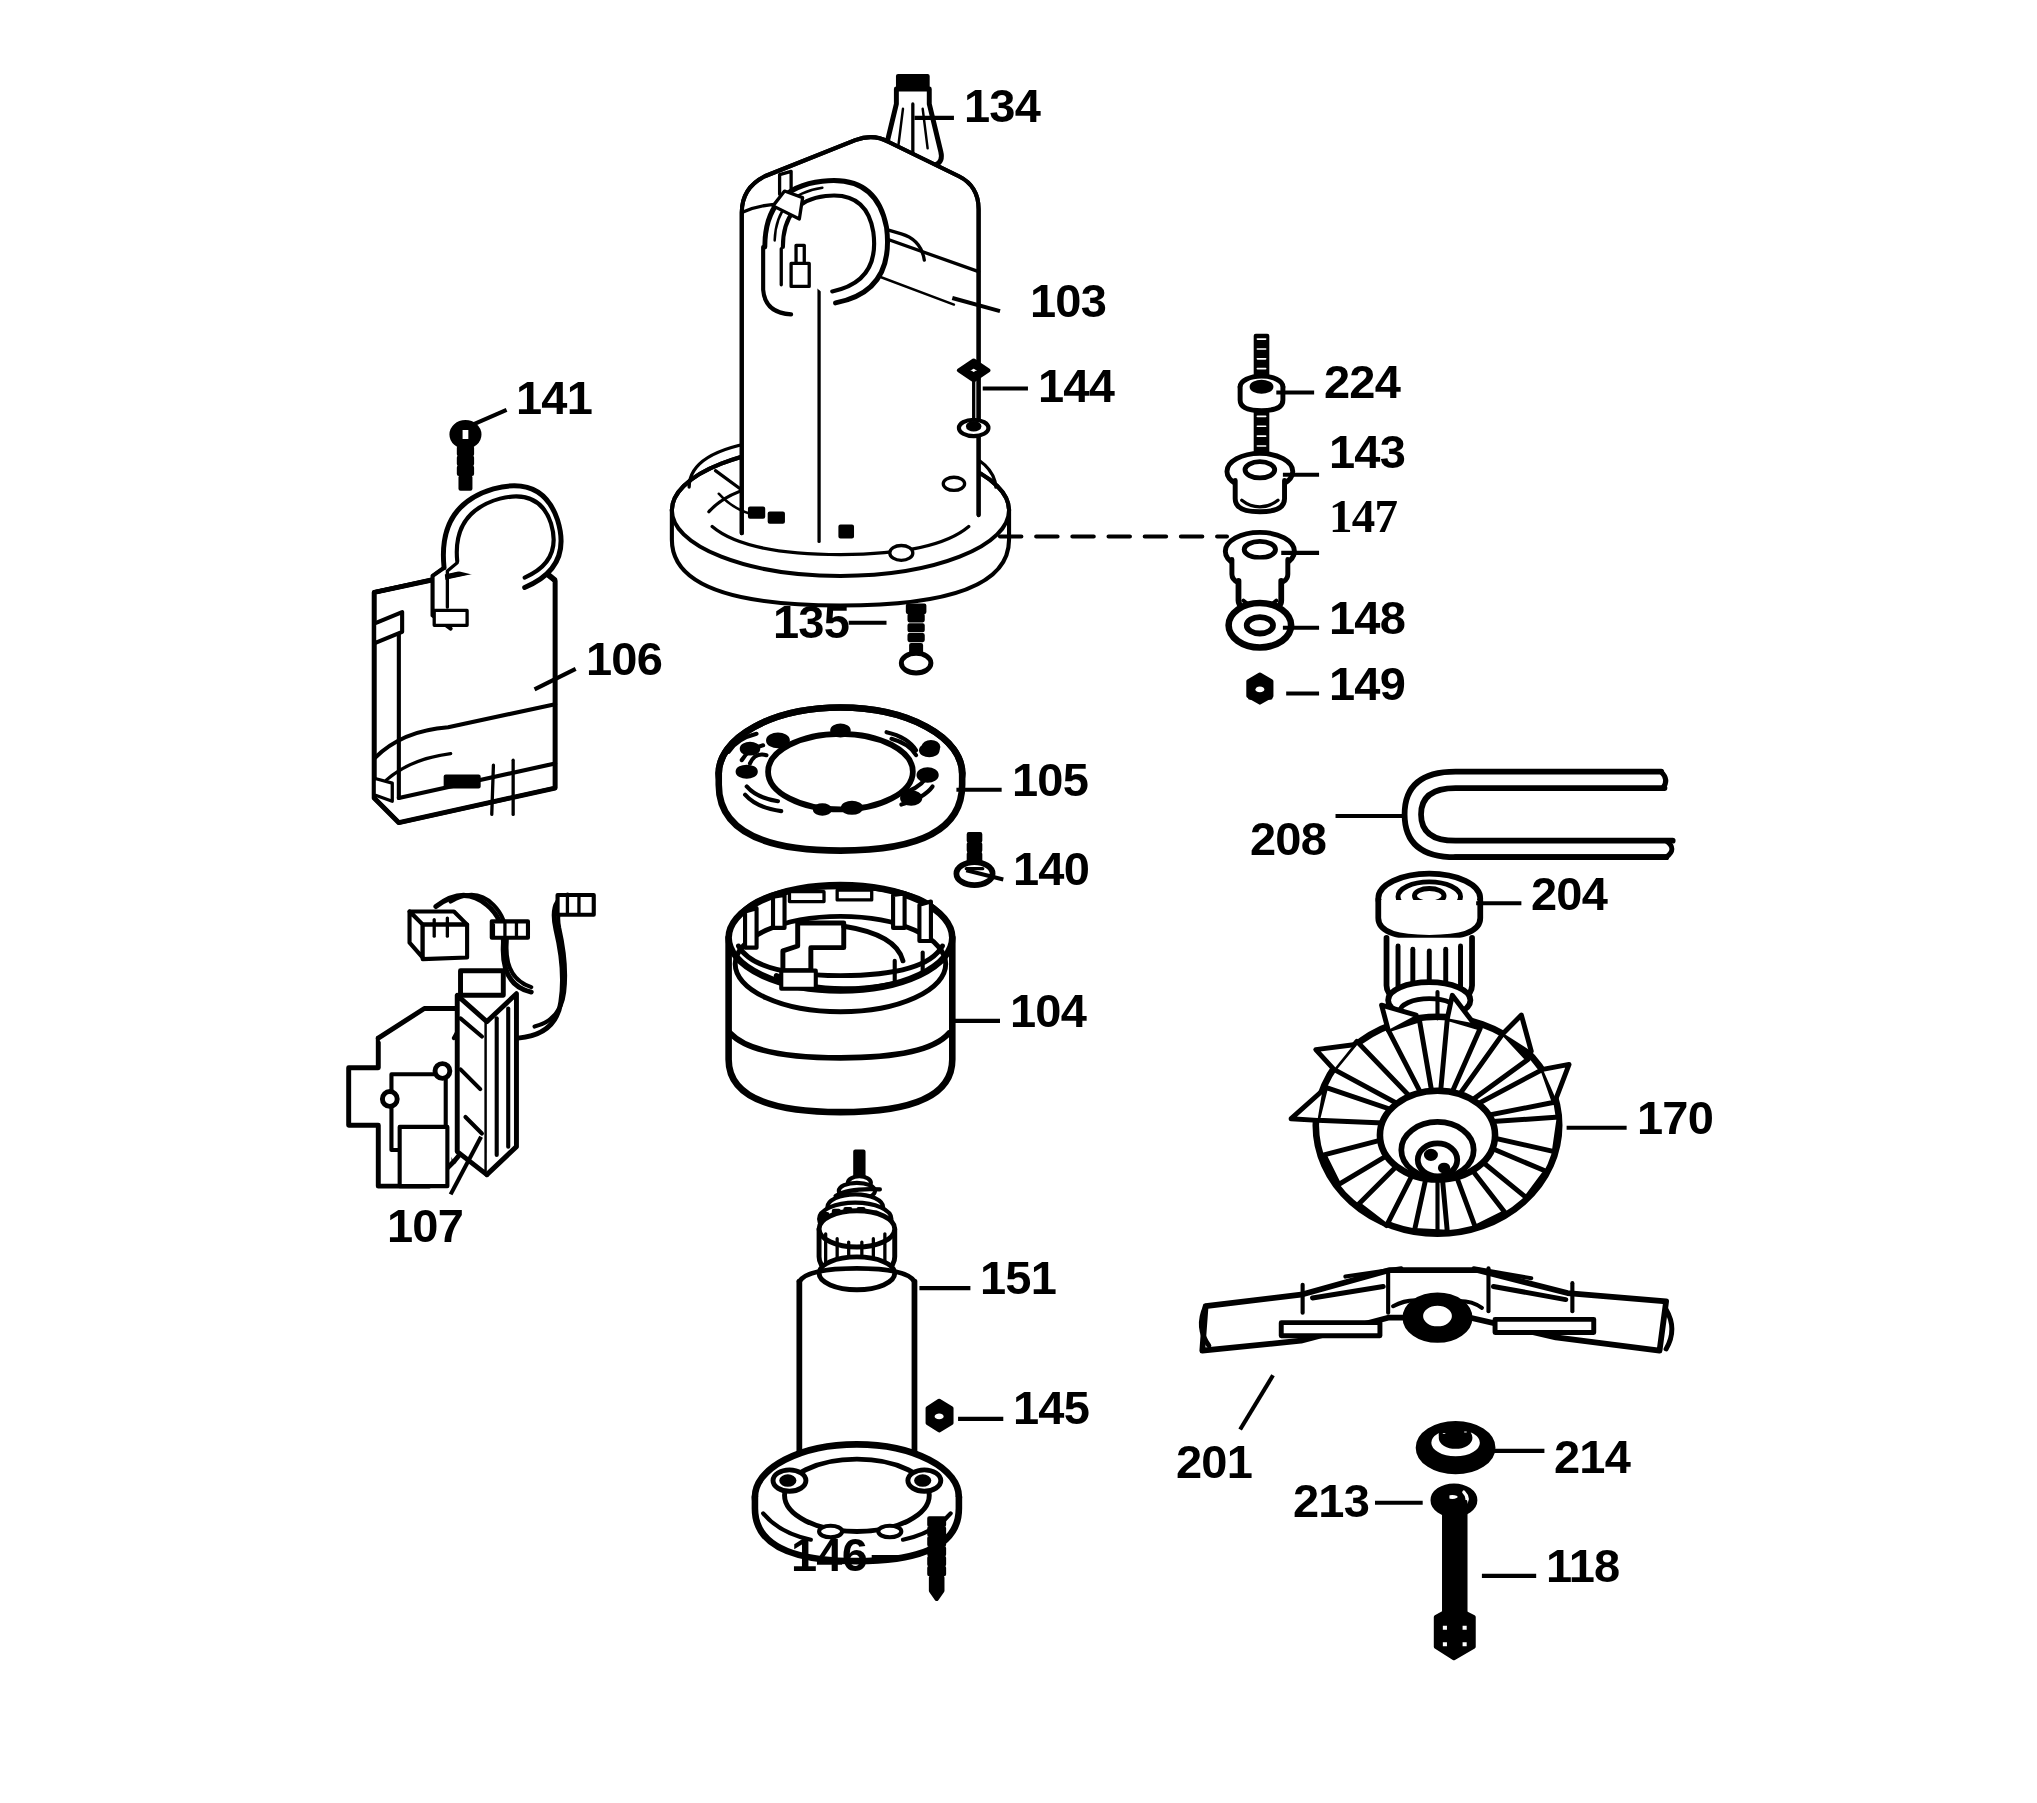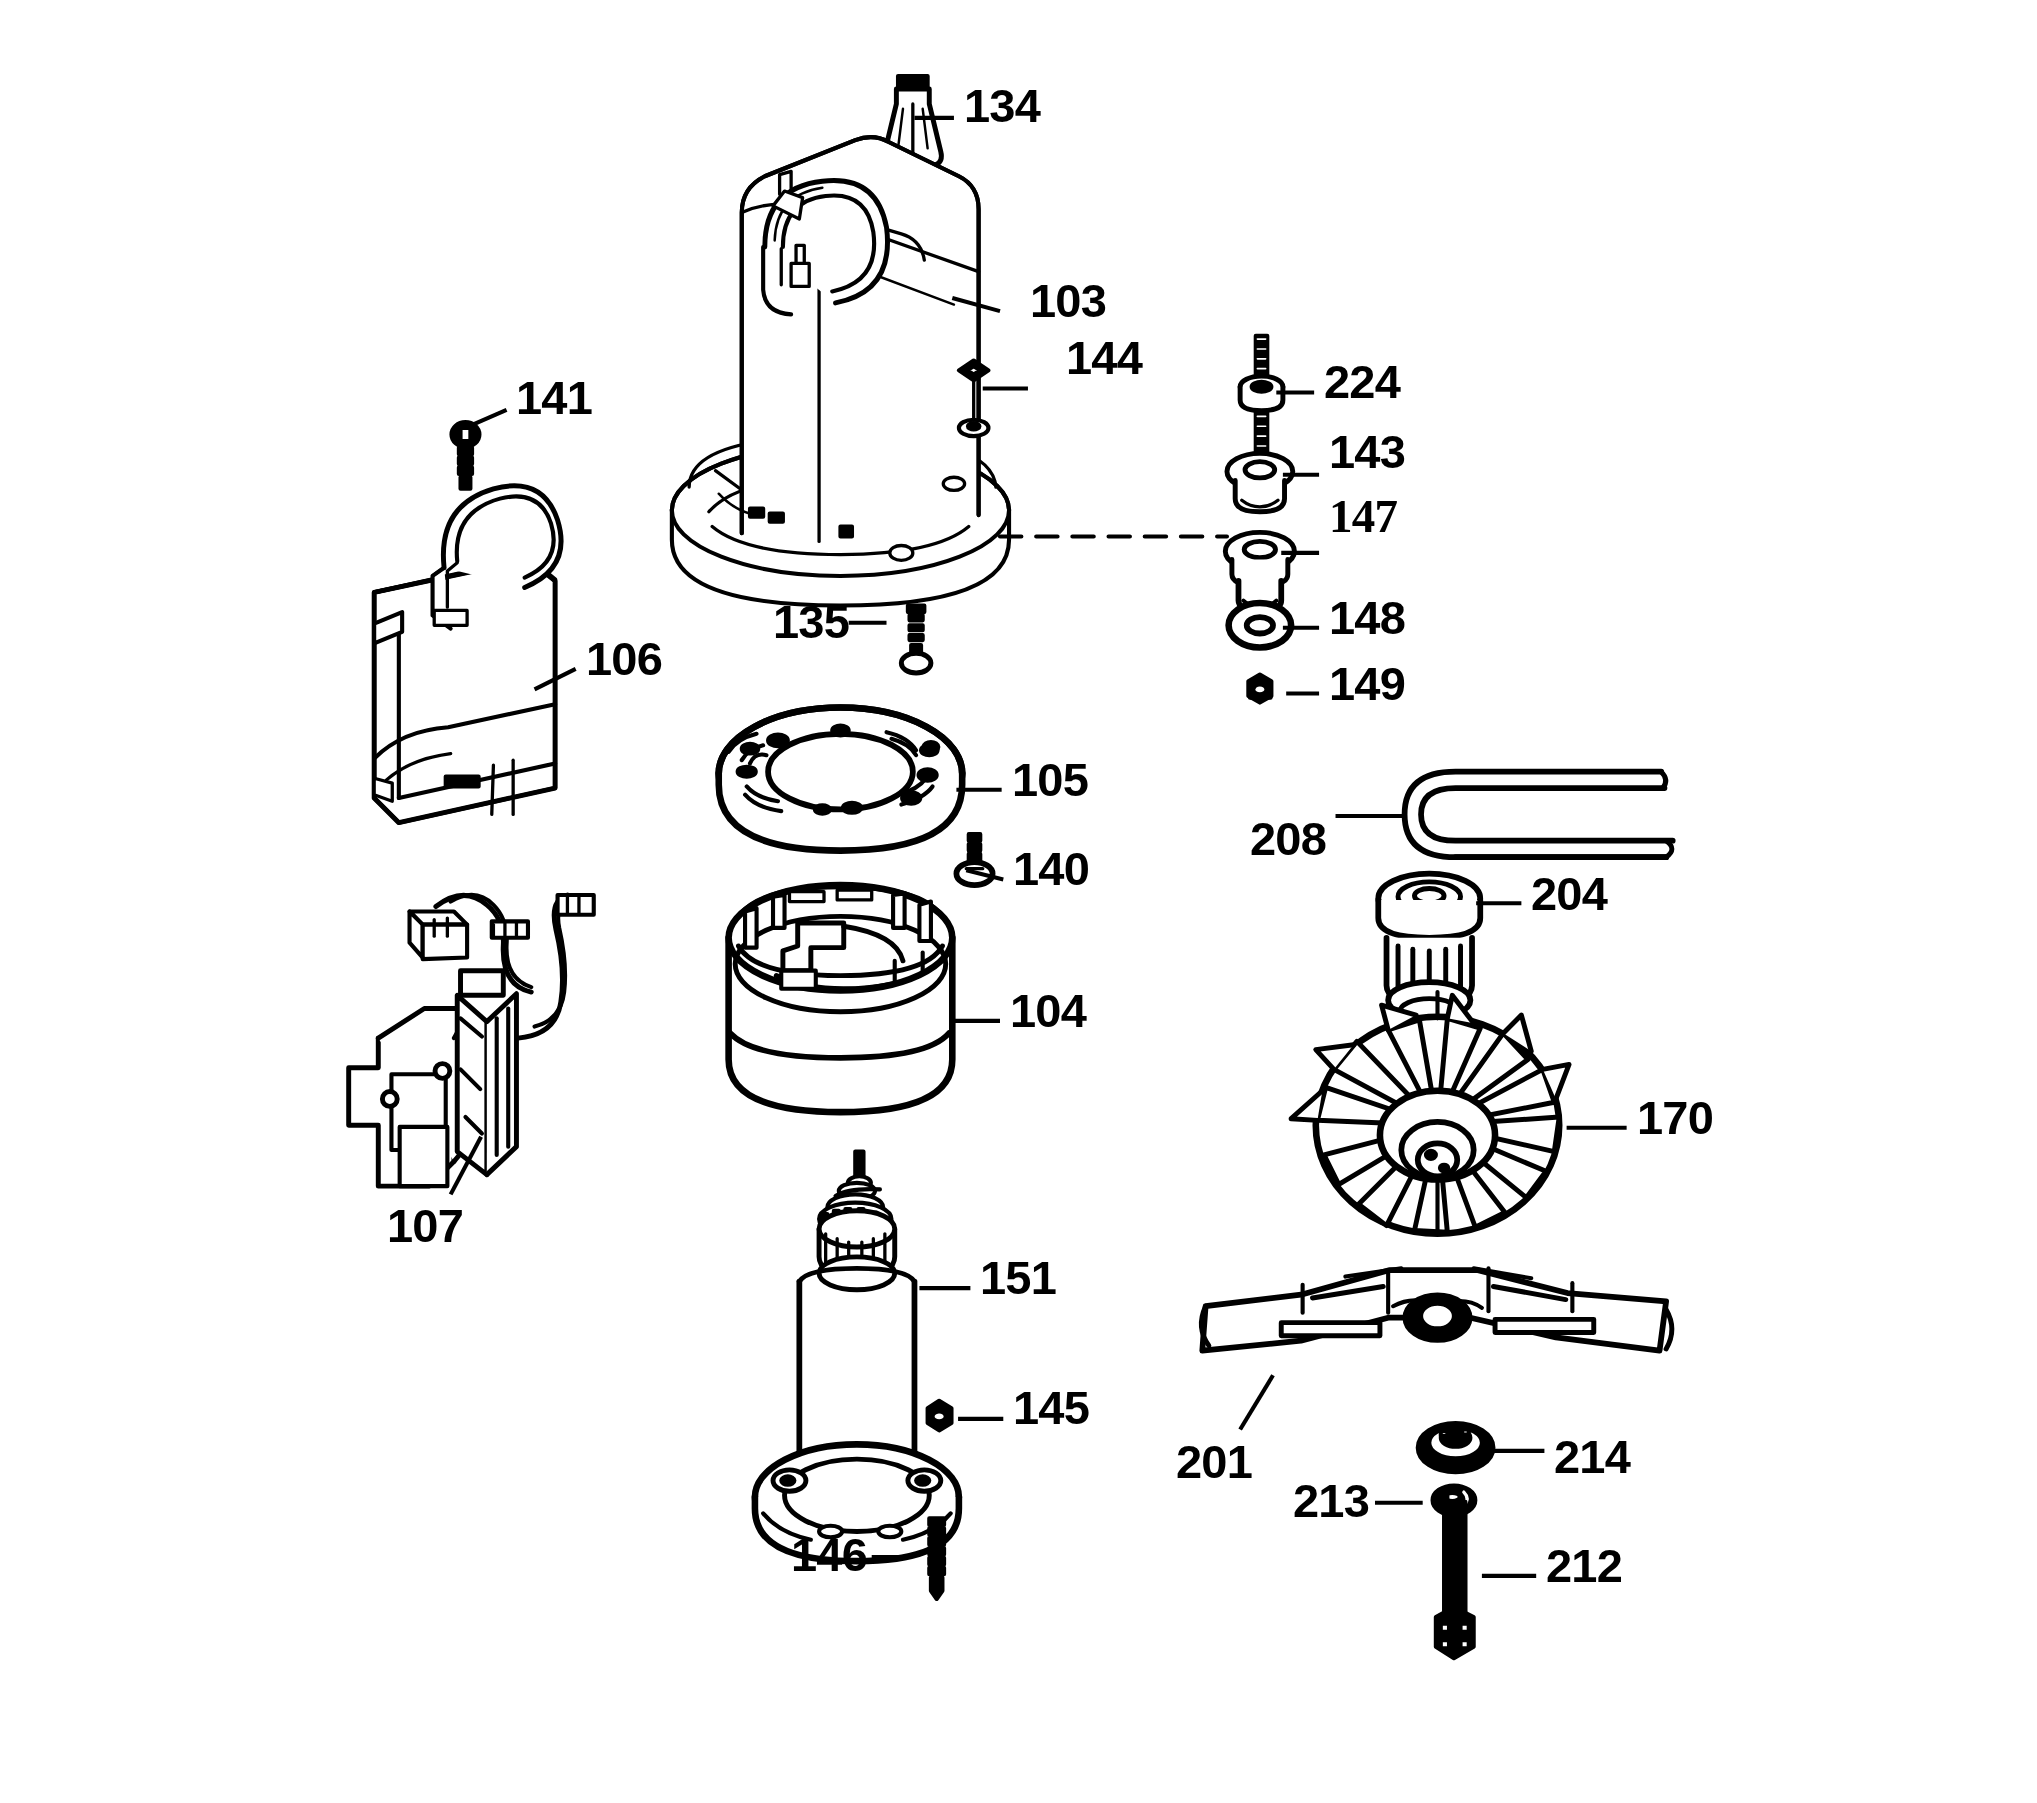--- a/index.html
+++ b/index.html
@@ -460,36 +460,36 @@
       <line x1="1220" y1="1725" x2="1165" y2="1725"></line>
       <line x1="1868" y1="1916" x2="1802" y2="1916"></line>
       <line x1="1060" y1="1893" x2="1108" y2="1893"></line>
     </g>
 </svg>
 
 <div id="labels">
     <div class="callout-label" style="left: 964px; top: 82px;">134</div>
     <div class="callout-label" style="left: 1010px; top: 277px; margin-left: 20px;">103</div>
     <div class="callout-label" style="left: 516px; top: 374px;">141</div>
-    <div class="callout-label" style="left: 1038px; top: 334px; margin-left: 28px;">144</div>
+    <div class="callout-label" style="left: 1038px; top: 362px;">144</div>
     <div class="callout-label" style="left: 1324px; top: 358px;">224</div>
     <div class="callout-label" style="left: 586px; top: 635px;">106</div>
     <div class="callout-label" style="left: 1329px; top: 428px;">143</div>
     <div class="callout-label" style="left: 1329px; top: 493px; font-family: Liberation Serif, serif;">147</div>
     <div class="callout-label" style="left: 773px; top: 598px;">135</div>
     <div class="callout-label" style="left: 1329px; top: 594px;">148</div>
     <div class="callout-label" style="left: 1329px; top: 660px;">149</div>
     <div class="callout-label" style="left: 1012px; top: 756px;">105</div>
     <div class="callout-label" style="left: 1250px; top: 815px;">208</div>
     <div class="callout-label" style="left: 1013px; top: 845px;">140</div>
     <div class="callout-label" style="left: 1531px; top: 870px;">204</div>
     <div class="callout-label" style="left: 1010px; top: 987px;">104</div>
     <div class="callout-label" style="left: 1637px; top: 1094px;">170</div>
     <div class="callout-label" style="left: 387px; top: 1202px;">107</div>
     <div class="callout-label" style="left: 980px; top: 1254px;">151</div>
     <div class="callout-label" style="left: 1176px; top: 1438px;">201</div>
     <div class="callout-label" style="left: 1554px; top: 1433px;">214</div>
     <div class="callout-label" style="left: 1293px; top: 1477px;">213</div>
     <div class="callout-label" style="left: 1013px; top: 1384px;">145</div>
-    <div class="callout-label" style="left: 1546px; top: 1542px;">212</div>
+    <div class="callout-label" style="left: 1546px; top: 1542px;">118</div>
     <div class="callout-label" style="left: 791px; top: 1531px;">146</div>
   </div>
 
 
 </body></html>

